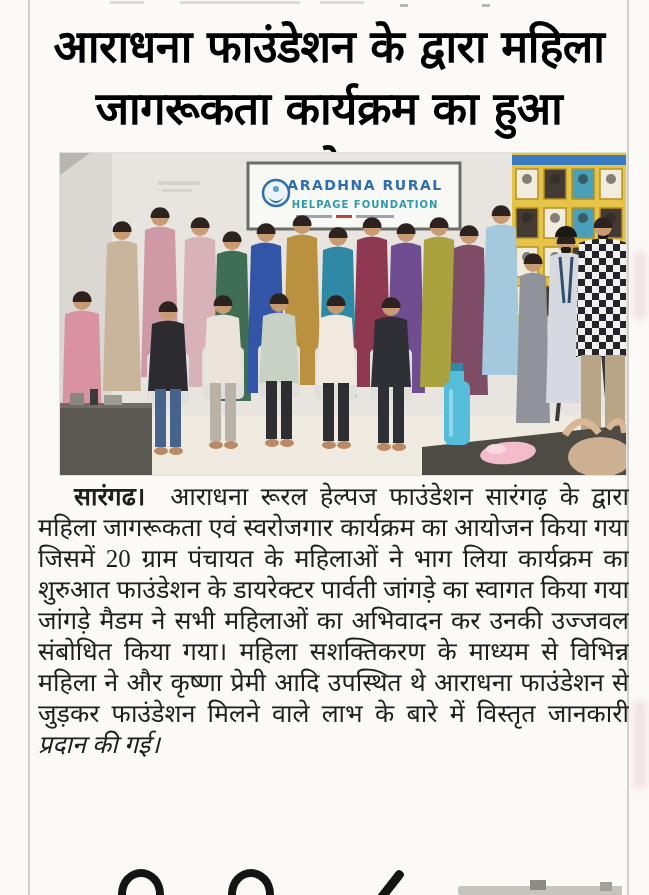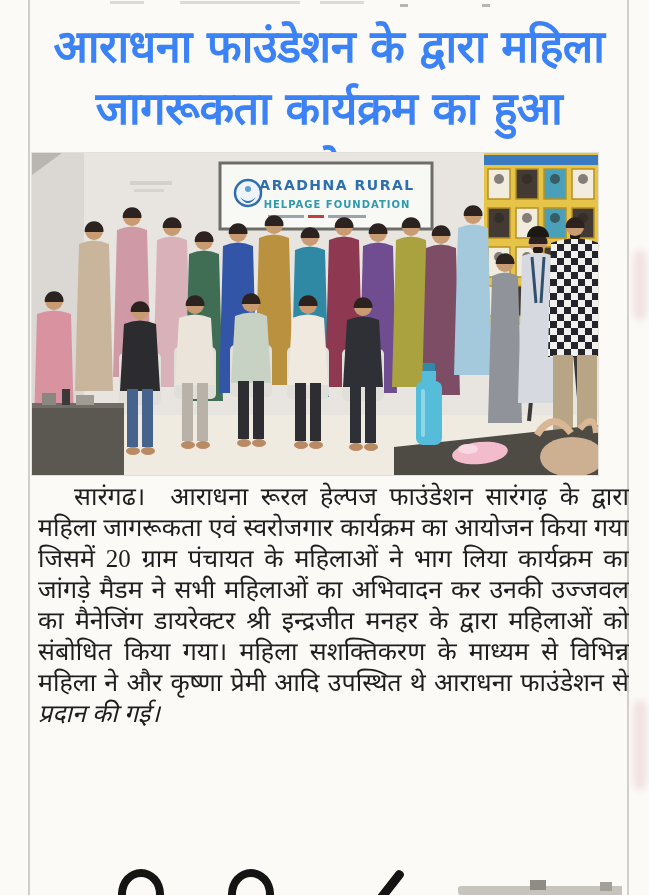--- a/index.html
+++ b/index.html
@@ -13,40 +13,40 @@
   .rule-right{left:627px;}
   .bleed{position:absolute;width:14px;border-radius:8px;background:#f1e3e1;filter:blur(3px);}
   .bleed1{left:633px;top:250px;height:70px;}
   .bleed2{left:633px;top:700px;height:90px;}
 
   .top-artifact{position:absolute;left:100px;top:0;width:480px;height:8px;}
   .top-artifact span{position:absolute;top:1px;height:3px;background:#dcdad5;display:block;}
 
   .headline{
     position:absolute;left:38px;top:16px;width:582px;text-align:center;
-    font-family:"DejaVu Sans", sans-serif;font-weight:700;color:#3b82f6;
+    font-family:"DejaVu Sans", sans-serif;font-weight:700;color:#000000;
     font-size:45px;line-height:62px;letter-spacing:-0.5px;
   }
   .photo{
-    position:absolute;left:32px;top:153px;width:566px;height:322px;
+    position:absolute;left:60px;top:153px;width:566px;height:322px;
     background:#e7e4df;box-shadow:0 0 0 1px #e3e0da;
   }
   .photo svg{display:block;}
 
   .body-text{
     position:absolute;left:38px;top:481px;width:591px;
     font-size:25px;color:#1e1e1e;
   }
   .bline{
     display:block;height:31px;line-height:31px;overflow:hidden;
     text-align:justify;text-align-last:justify;white-space:nowrap;
   }
   .bline.last{text-align-last:left;font-style:italic;}
   .bline.lead{padding-left:36px;width:555px;}
-  .dateline{font-weight:400;}
+  .dateline{font-weight:700;}
 
   .frag{position:absolute;left:60px;top:860px;width:562px;height:35px;overflow:hidden;}
   .frag .loop{position:absolute;width:30px;height:34px;border:8px solid #141414;border-radius:50%;top:9px;}
   .frag .loop.l1{left:58px;}
   .frag .loop.l2{left:168px;}
   .frag .diag{position:absolute;left:322px;top:6px;width:9px;height:50px;background:#141414;border-radius:4px;transform:rotate(38deg);}
   .frag .bar{position:absolute;left:398px;top:26px;width:168px;height:9px;background:#c7c4be;border-radius:3px;}
   .frag .sq1{position:absolute;left:470px;top:20px;width:16px;height:10px;background:#8f8c86;}
   .frag .sq2{position:absolute;left:540px;top:22px;width:12px;height:9px;background:#a3a09a;}
 </style>
@@ -315,24 +315,25 @@
       <path d="M505,282 q16,-26 34,-2" fill="none" stroke="#d9b694" stroke-width="7"></path>
       <path d="M548,276 q14,-18 16,4" fill="none" stroke="#d9b694" stroke-width="6"></path>
     </g>
   </svg>
 </div>
 
 <div class="body-text">
   <div class="bline lead"><span class="dateline">सारंगढ।</span>&nbsp;&nbsp;<span>आराधना रूरल  हेल्पज फाउंडेशन सारंगढ़ के द्वारा</span></div>
   <div class="bline">महिला जागरूकता एवं स्वरोजगार कार्यक्रम का आयोजन किया गया</div>
   <div class="bline">जिसमें 20 ग्राम पंचायत के महिलाओं ने भाग लिया कार्यक्रम का</div>
+  <div class="bline">शुरुआत फाउंडेशन के डायरेक्टर पार्वती जांगड़े का स्वागत किया गया</div>
   <div class="bline">जांगड़े मैडम ने सभी महिलाओं का अभिवादन कर उनकी उज्जवल</div>
-  <div class="bline">का मैनेजिंग डायरेक्टर श्री इन्द्रजीत मनहर के द्वारा महिलाओं को</div>
   <div class="bline">संबोधित किया गया। महिला सशक्तिकरण के माध्यम से विभिन्न</div>
   <div class="bline">महिला ने और कृष्णा प्रेमी आदि उपस्थित थे आराधना फाउंडेशन से</div>
+  <div class="bline">जुड़कर फाउंडेशन मिलने वाले लाभ  के बारे में विस्तृत जानकारी</div>
   <div class="bline last">प्रदान की गई।</div>
 </div>
 
 <div class="frag">
   <div class="loop l1"></div>
   <div class="loop l2"></div>
   <div class="diag"></div>
   <div class="bar"></div>
   <div class="sq1"></div>
   <div class="sq2"></div>

